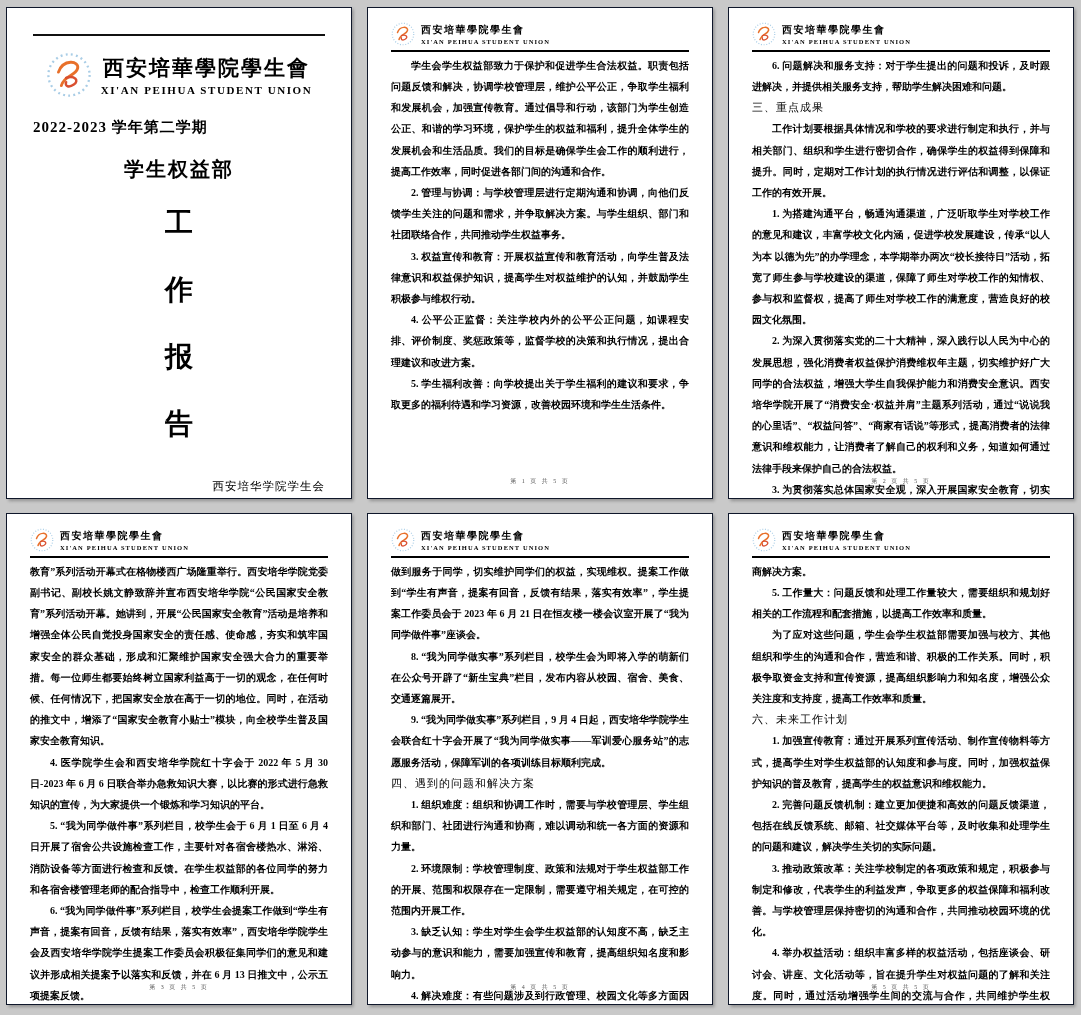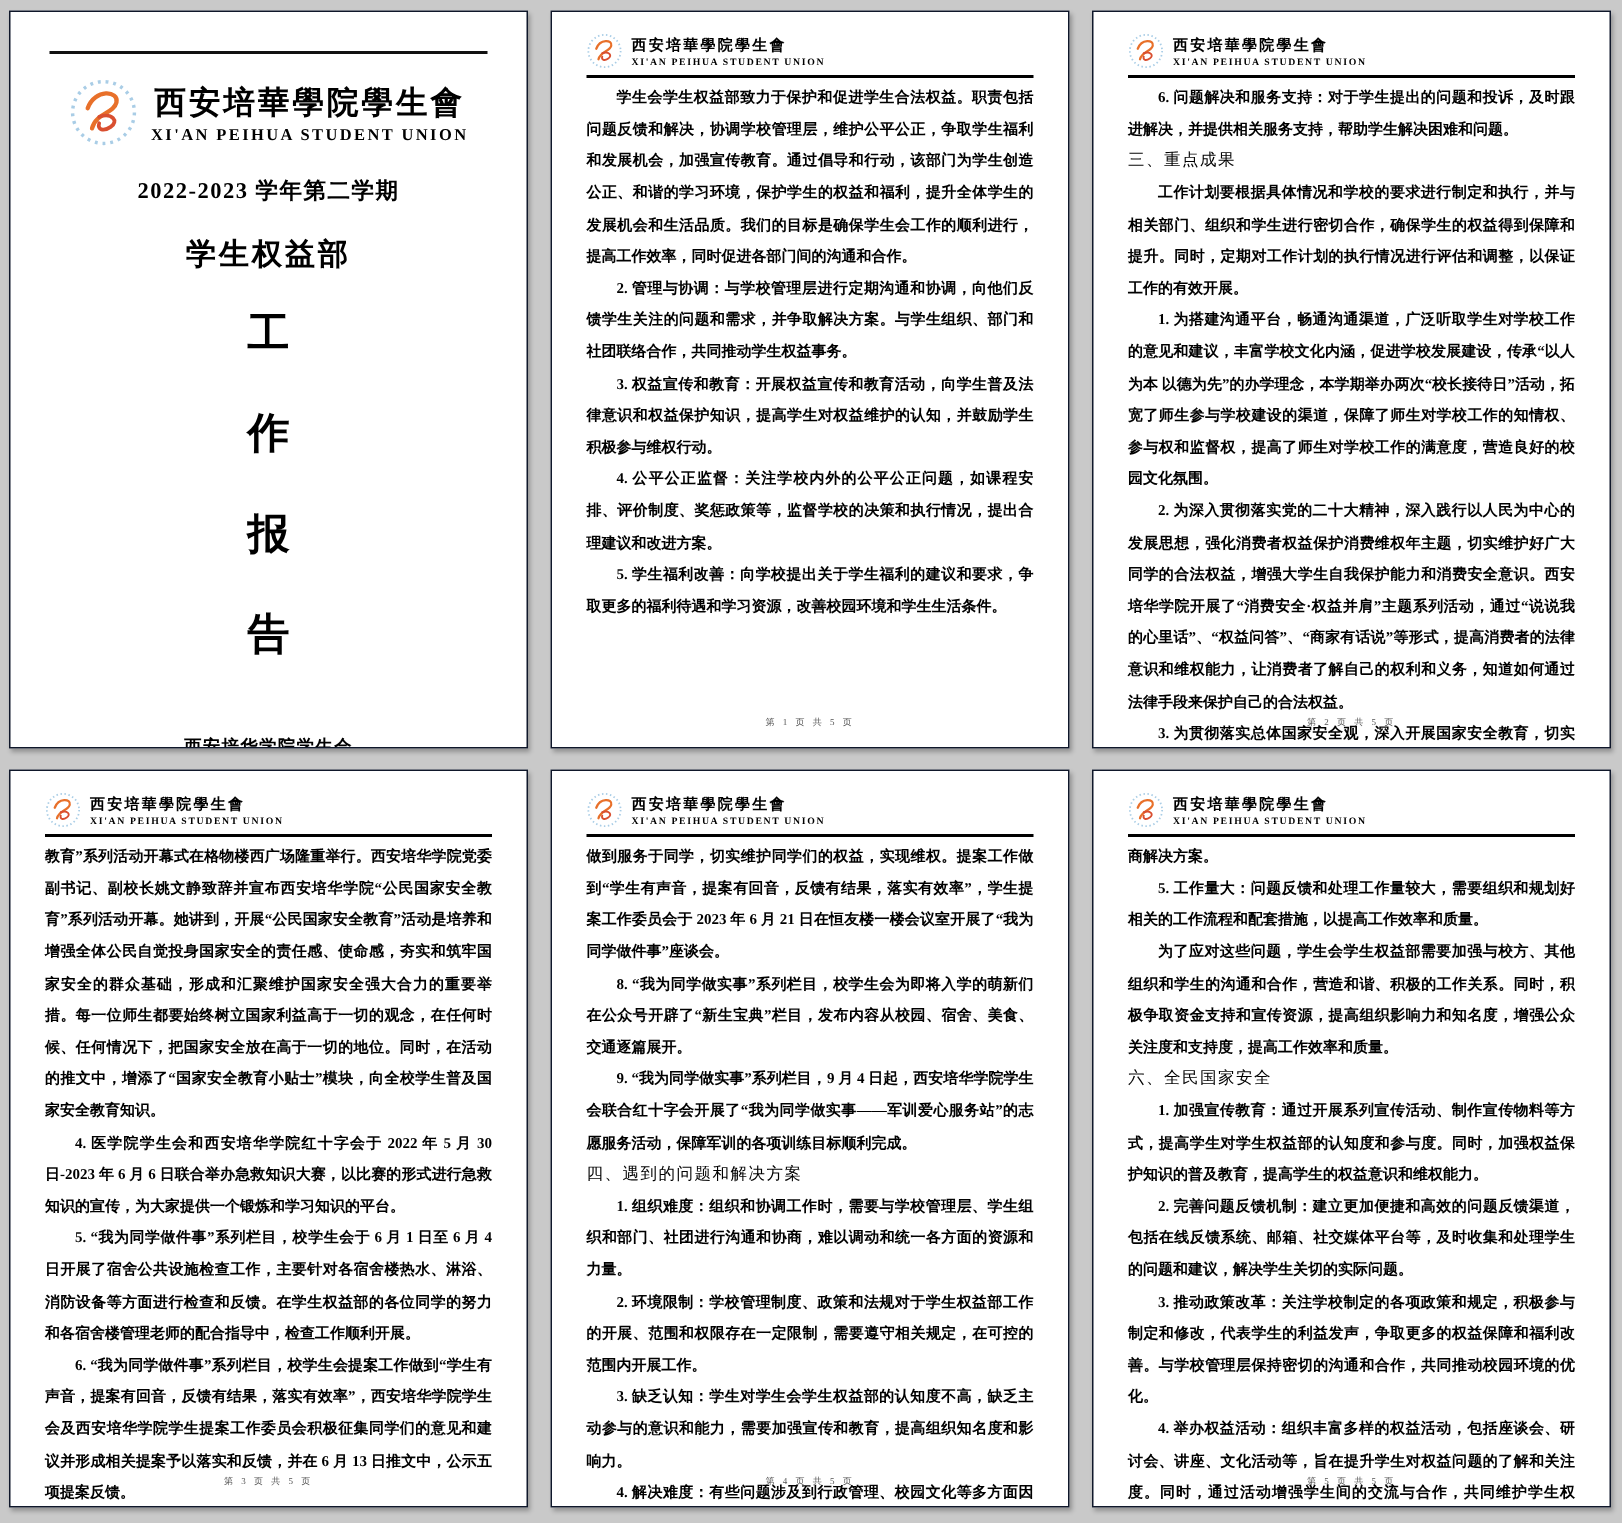--- a/index.html
+++ b/index.html
@@ -22,25 +22,25 @@
     box-sizing:border-box;
   }
   
   .cover { padding:0 26px; }
   .cover-rule { height:2px; background:#111; margin-top:26px; }
   .cover-brand { display:flex; justify-content:center; align-items:center; gap:9px; margin-top:16px; }
   .cover-logo { width:46px; height:46px; flex:0 0 auto; }
   .cover-names { display:flex; flex-direction:column; align-items:center; }
   .cover-org-cn { font-size:21px; font-weight:bold; letter-spacing:2px; color:#000; white-space:nowrap; }
   .cover-org-en { font-size:11px; font-weight:bold; letter-spacing:1.6px; color:#000; white-space:nowrap; margin-top:2px; }
-  .cover-term { text-align:center; font-size:15px; font-weight:bold; letter-spacing:1px; margin-top:20px; }
+  .cover-term { text-align:left; font-size:15px; font-weight:bold; letter-spacing:1px; margin-top:20px; }
   .cover-dept { text-align:center; font-size:20px; font-weight:bold; letter-spacing:2px; margin-top:19px; }
   .cover-vtitle { display:flex; flex-direction:column; align-items:center; margin-top:26px; }
   .cover-vtitle span { font-size:28px; font-weight:bold; line-height:1; margin-bottom:39px; }
-  .cover-issuer { text-align:center; font-size:11.5px; font-weight:bold; letter-spacing:1px; margin-top:13px; }
+  .cover-issuer { text-align:right; font-size:11.5px; font-weight:normal; letter-spacing:1px; margin-top:2px; }
   .cover-date { text-align:center; font-size:11.5px; font-weight:bold; letter-spacing:1px; margin-top:9px; }
   
   .content { padding:0 23px; }
   .page-header { display:flex; align-items:center; gap:6px; margin-top:13px; height:26px; }
   .hdr-logo { width:24px; height:24px; flex:0 0 auto; }
   .hdr-names { display:flex; flex-direction:column; justify-content:center; }
   .hdr-org-cn { font-size:10px; font-weight:bold; letter-spacing:1.5px; white-space:nowrap; }
   .hdr-org-en { font-size:6.5px; font-weight:bold; letter-spacing:1.1px; white-space:nowrap; margin-top:1px; }
   .hdr-rule { height:1.8px; background:#000; margin-top:3px; }
   .page-body {
@@ -193,21 +193,21 @@
       <div class="hdr-names">
         <div class="hdr-org-cn">西安培華學院學生會</div>
         <div class="hdr-org-en">XI'AN PEIHUA STUDENT UNION</div>
       </div>
     </header>
     <div class="hdr-rule"></div>
     <div class="page-body">
         <div class="blk cont">商解决方案。</div>
         <div class="blk para">5. 工作量大：问题反馈和处理工作量较大，需要组织和规划好相关的工作流程和配套措施，以提高工作效率和质量。</div>
         <div class="blk para">为了应对这些问题，学生会学生权益部需要加强与校方、其他组织和学生的沟通和合作，营造和谐、积极的工作关系。同时，积极争取资金支持和宣传资源，提高组织影响力和知名度，增强公众关注度和支持度，提高工作效率和质量。</div>
-        <div class="blk heading">六、全民国家安全</div>
+        <div class="blk heading">六、未来工作计划</div>
         <div class="blk para">1. 加强宣传教育：通过开展系列宣传活动、制作宣传物料等方式，提高学生对学生权益部的认知度和参与度。同时，加强权益保护知识的普及教育，提高学生的权益意识和维权能力。</div>
         <div class="blk para">2. 完善问题反馈机制：建立更加便捷和高效的问题反馈渠道，包括在线反馈系统、邮箱、社交媒体平台等，及时收集和处理学生的问题和建议，解决学生关切的实际问题。</div>
         <div class="blk para">3. 推动政策改革：关注学校制定的各项政策和规定，积极参与制定和修改，代表学生的利益发声，争取更多的权益保障和福利改善。与学校管理层保持密切的沟通和合作，共同推动校园环境的优化。</div>
         <div class="blk para">4. 举办权益活动：组织丰富多样的权益活动，包括座谈会、研讨会、讲座、文化活动等，旨在提升学生对权益问题的了解和关注度。同时，通过活动增强学生间的交流与合作，共同维护学生权益。</div>
       </div>
     <div class="page-footer">第 5 页 共 5 页</div>
   </section>
 
 </div>
 

